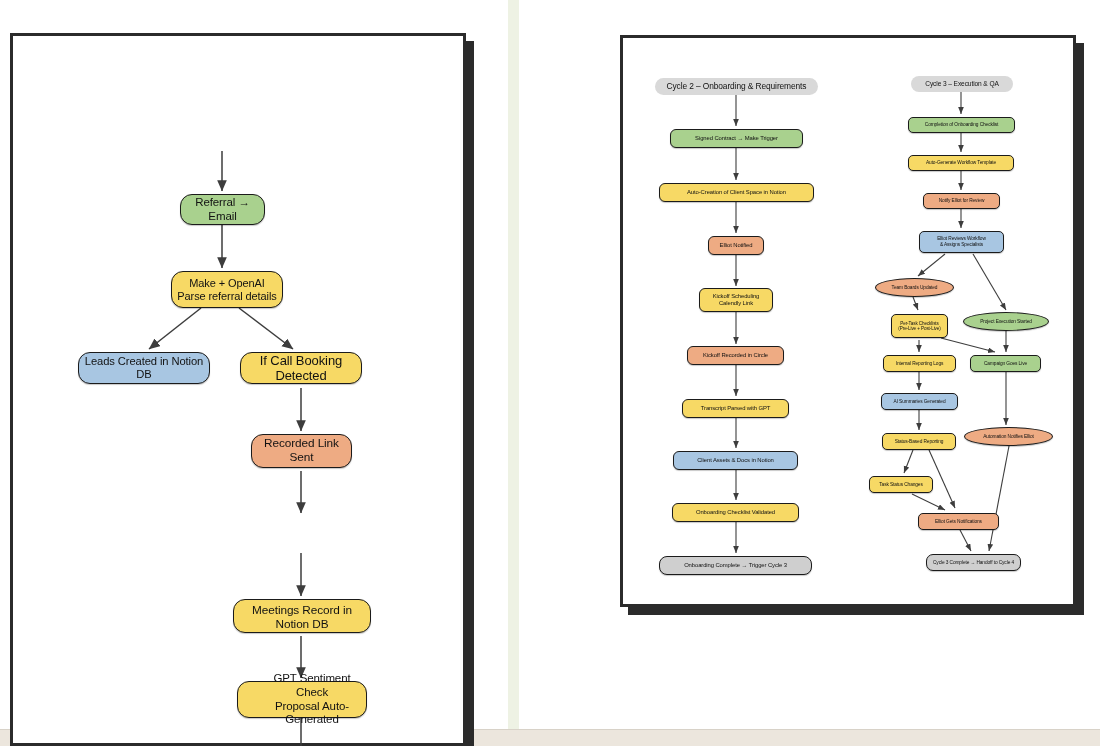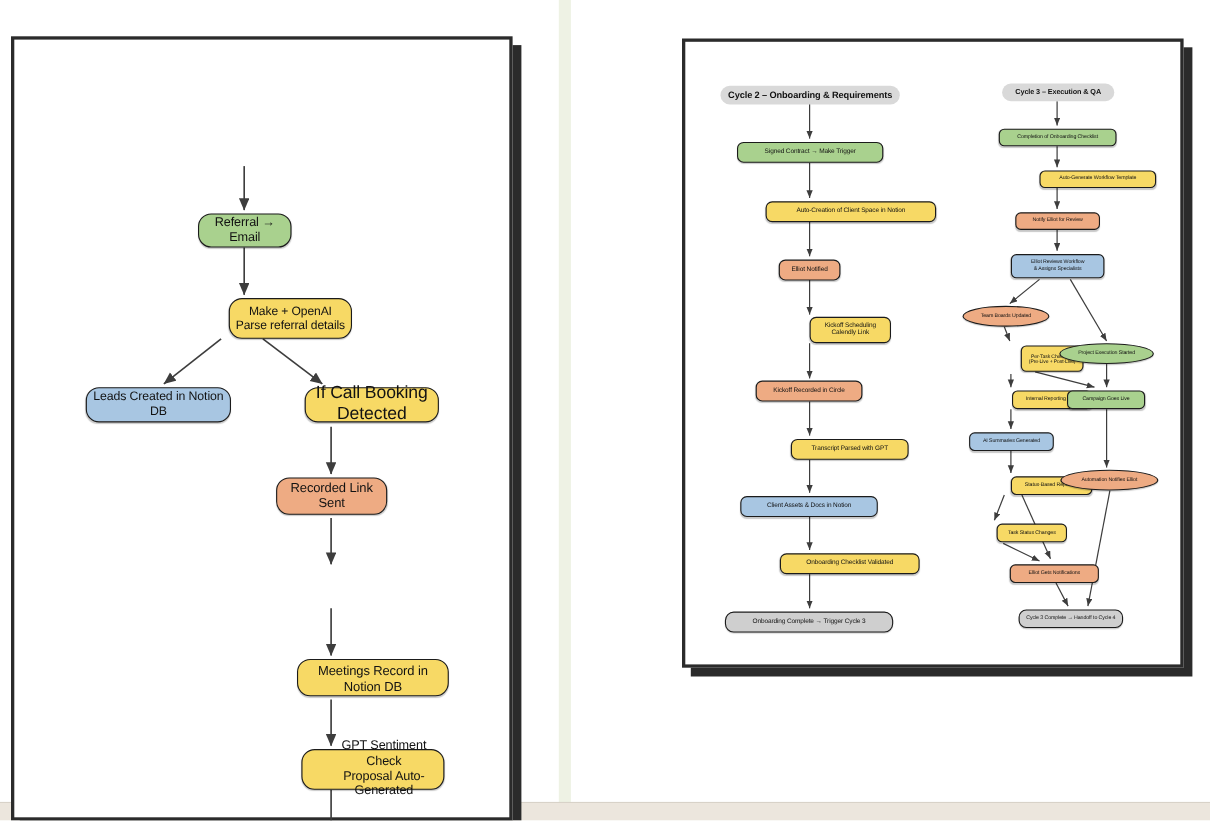--- a/index.html
+++ b/index.html
@@ -33,25 +33,25 @@
     border:1.2px solid #1b1b1b;
     border-radius:9px;
     line-height:1.18;
     white-space:pre-line;
     letter-spacing:-0.1px;
     box-shadow:0 1px 1px rgba(0,0,0,0.22);
   }
   .node.ellipse{border-radius:50%;}
   .node.title{
     border:none;border-radius:13px;background:#d9d9d9;
-    font-weight:bold;box-shadow:none;
+    font-weight:normal;box-shadow:none;
   }
   .node.pill{border-radius:12px;}
   .c-green{background:#a9d18e;}
-  .c-yellow{background:#f7d965;margin-left:37px;}
+  .c-yellow{background:#f7d965;}
   .c-orange{background:#eeab83;}
   .c-blue{background:#a8c6e2;}
   .c-grey{background:#cfcfcf;}
 </style>
 </head>
 <body>
 
 <div id="stage">
 
   <div class="band-strip" style="left:508px;top:0;width:11px;height:730px;"></div>
@@ -87,21 +87,21 @@
 
       <div class="node pill c-yellow" style="left:158px;top:235px;width:112px;height:37px;font-size:11px;">
         <span>Make + OpenAI
 Parse referral details</span>
       </div>
 
       <div class="node pill c-blue" style="left:65px;top:316px;width:132px;height:32px;font-size:11.2px;">
         <span>Leads Created in Notion DB</span>
       </div>
 
-      <div class="node pill c-yellow" style="left:227px;top:316px;width:122px;height:32px;font-size:16px;">
+      <div class="node pill c-yellow" style="left:227px;top:316px;width:122px;height:32px;font-size:13px;">
         <span>If Call Booking Detected</span>
       </div>
 
       <div class="node pill c-orange" style="left:238px;top:398px;width:101px;height:34px;font-size:11.8px;">
         <span>Recorded Link Sent</span>
       </div>
 
 
       <div class="node pill c-yellow" style="left:220px;top:563px;width:138px;height:34px;font-size:11.8px;align-items:flex-end;">
         <span>Meetings Record in Notion DB</span>

